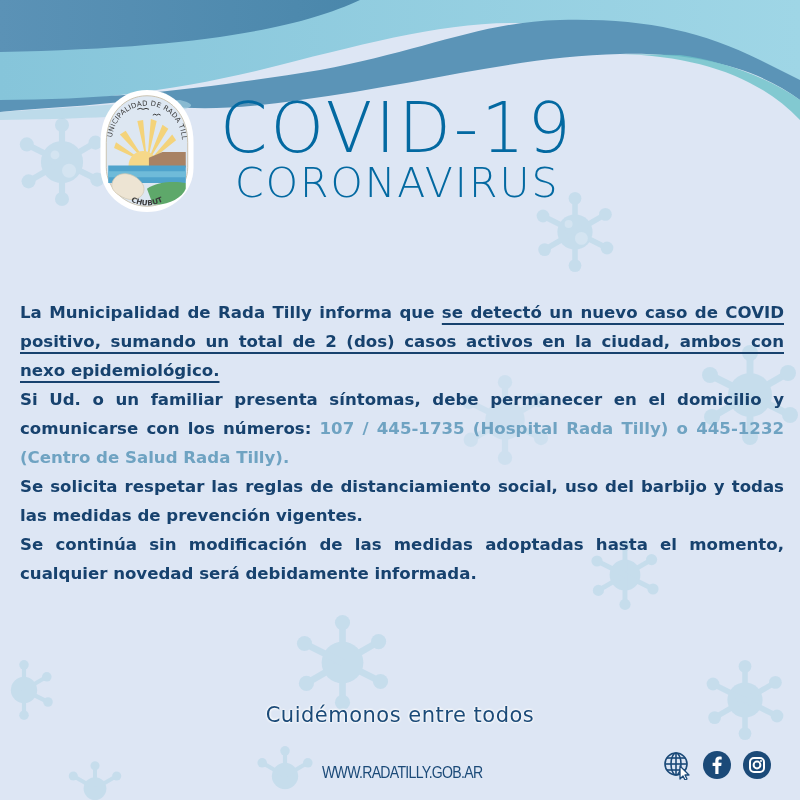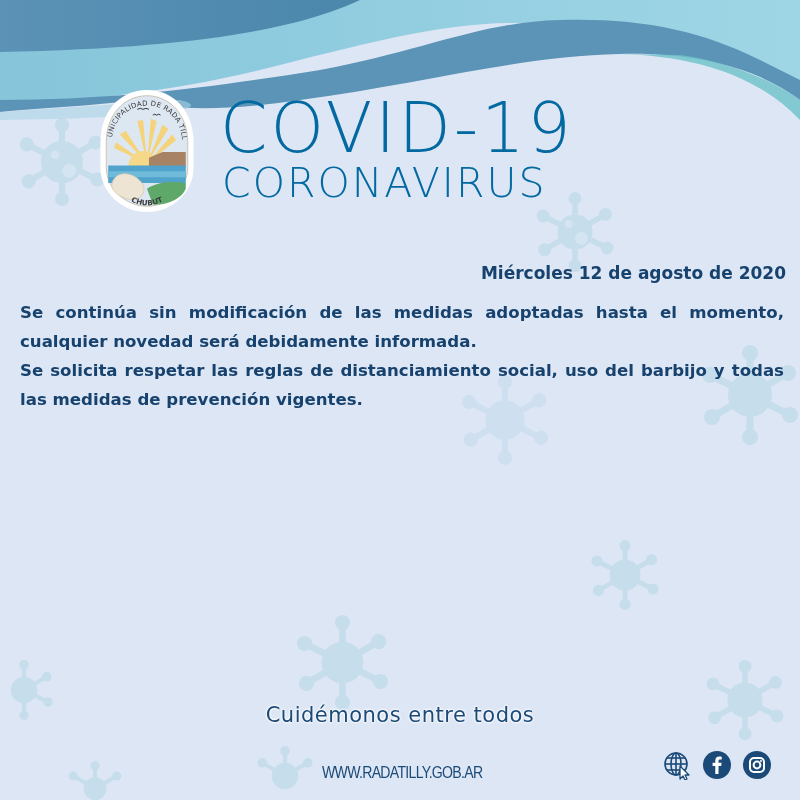--- a/index.html
+++ b/index.html
@@ -21,21 +21,21 @@
       letter-spacing: 3px;
       line-height: 66px;
       transform: scaleY(1.02);
       -webkit-text-stroke: 0px;
     }
     .title-sub {
       font-family: "DejaVu Sans", sans-serif;
       font-size: 41px;
       letter-spacing: 2px;
       line-height: 42px;
-      margin-left: 2px;
+      margin-left: 15px;
       font-weight: 200;
     }
     .date {
       position: absolute; right: 14px; top: 263px;
       color: #17426e; font-weight: bold; font-size: 17px;
     }
     .body-text {
       position: absolute; left: 20px; top: 298px; width: 764px;
       color: #17426e; font-size: 16.6px; font-weight: bold; line-height: 29px;
     }
@@ -289,25 +289,26 @@
     <path d="M40,22 q3,-2 6,0 q3,-2 6,0" stroke="#333" stroke-width="1" fill="none"></path>
     <path d="M56,28 q2,-2 4,0 q2,-2 4,0" stroke="#333" stroke-width="1" fill="none"></path>
     <text font-size="7.5" font-family="DejaVu Sans, sans-serif" fill="#3a3a3a" font-weight="bold"><textPath href="#arcBot" startOffset="50%" text-anchor="middle">CHUBUT</textPath></text>
   </svg>
 
   <div class="title-block">
     <div class="title-main">COVID-19</div>
     <div class="title-sub">CORONAVIRUS</div>
   </div>
 
-  <div class="date">Miércoles 12 de agosto de 2020</div>
 
   <div class="body-text">
+    <p class="just"><span>La Municipalidad de Rada Tilly informa que </span><span class="ul">se detectó un nuevo caso de COVID positivo, sumando un total de 2 (dos) casos activos en la ciudad, ambos con nexo epidemiológico.</span></p>
+    <p class="just"><span>Si Ud. o un familiar presenta síntomas, debe permanecer en el domicilio y comunicarse con los números:  </span><span class="phone">107 / 445-1735 (Hospital Rada Tilly) o 445-1232 (Centro de Salud Rada Tilly).</span></p>
+    <p class="just">Se solicita respetar las reglas de distanciamiento social, uso del barbijo y todas las medidas de prevención vigentes.</p>
     <p class="just">Se continúa sin modificación de las medidas adoptadas hasta el momento, cualquier novedad será debidamente informada.</p>
-    <p class="just">Se solicita respetar las reglas de distanciamiento social, uso del barbijo y todas las medidas de prevención vigentes.</p>
   </div>
 
   <div class="slogan">Cuidémonos entre todos</div>
 
   <div class="website">WWW.RADATILLY.GOB.AR</div>
 
   <div class="social">
     <span>
       <svg width="30" height="30" viewBox="0 0 30 30">
         <g fill="none" stroke="#1b4a78" stroke-width="1.6">

